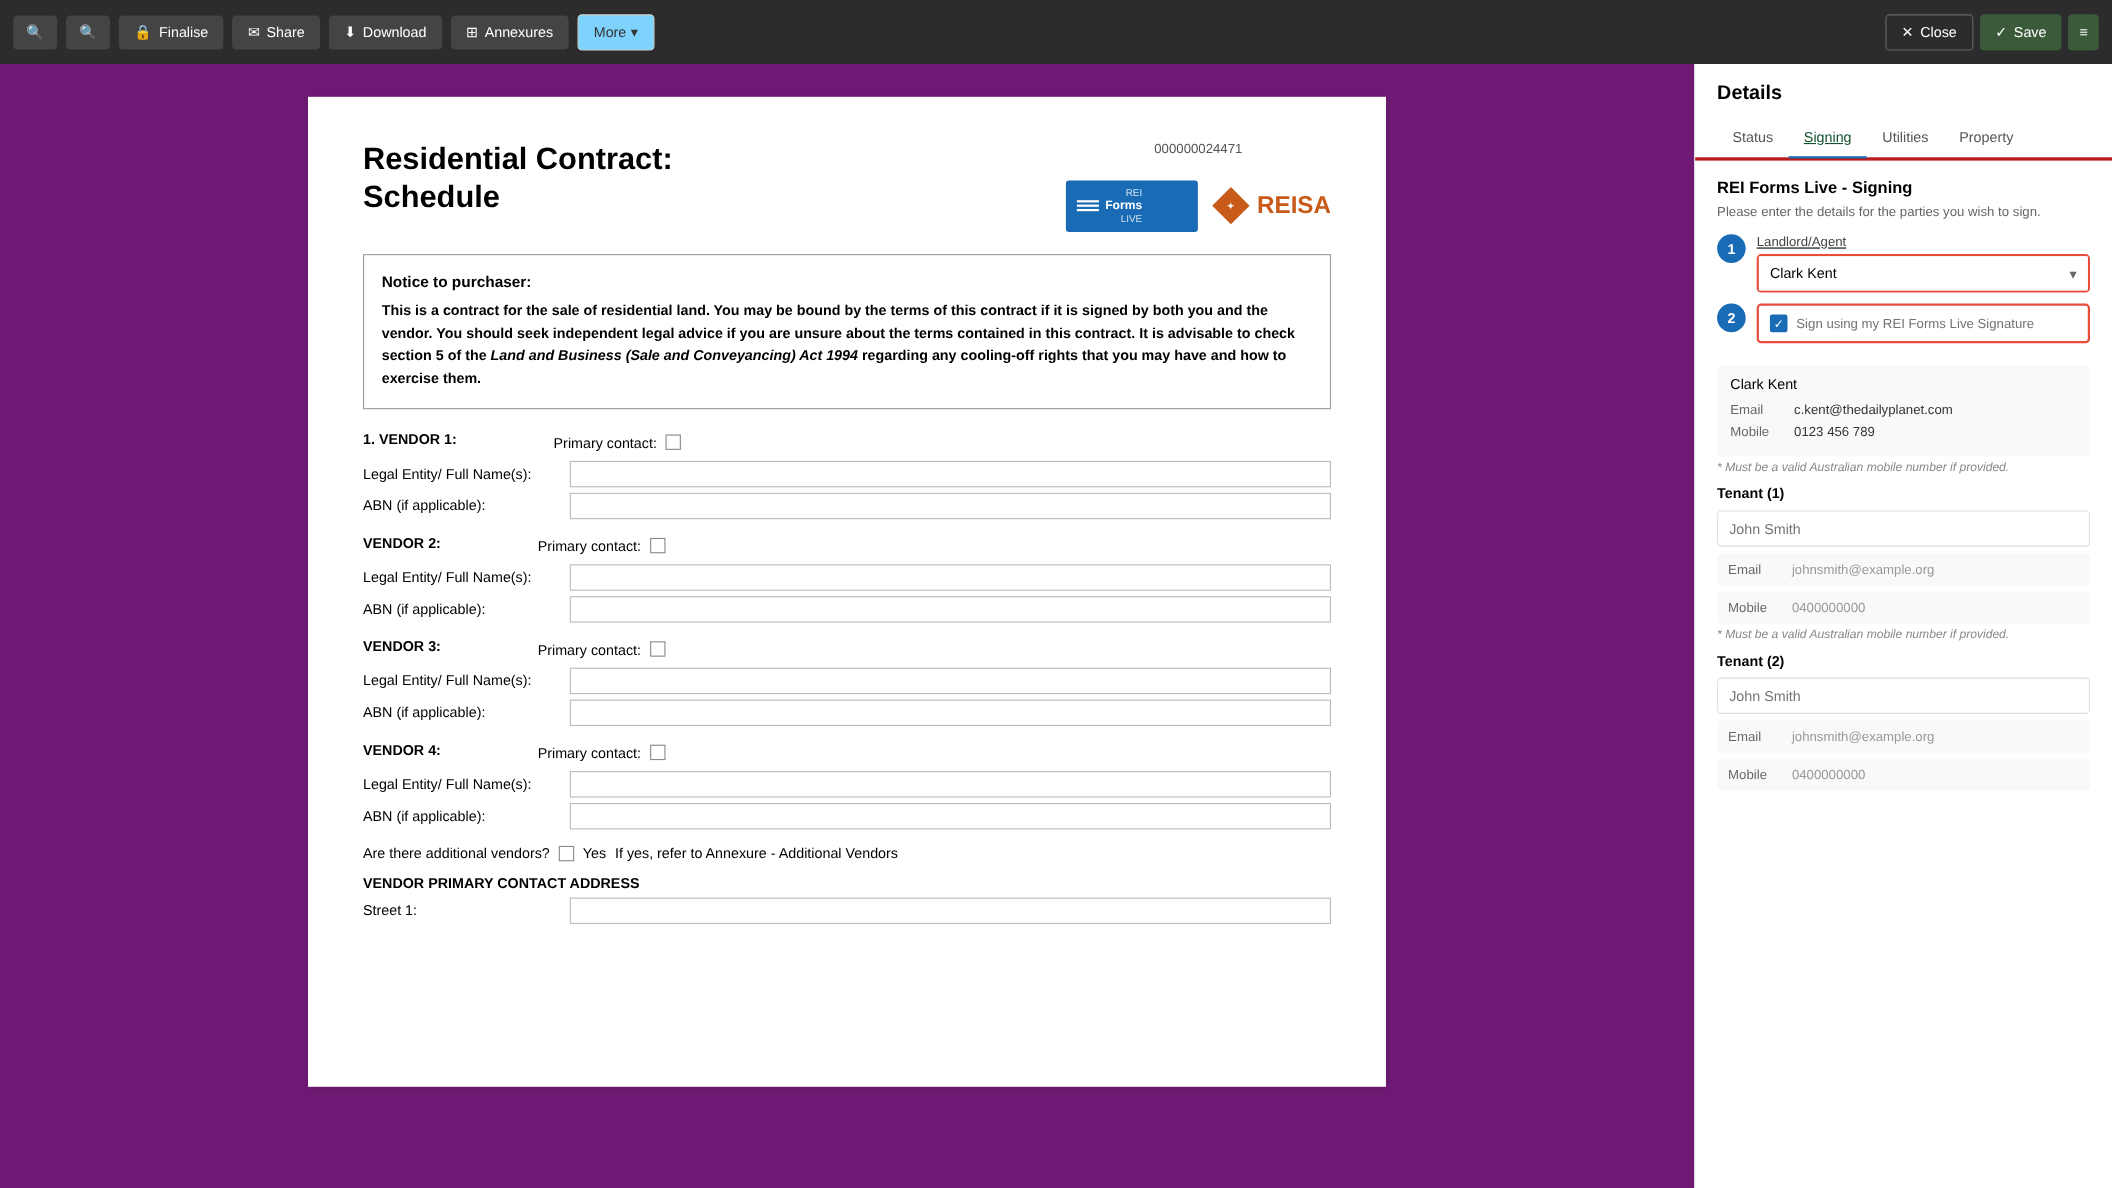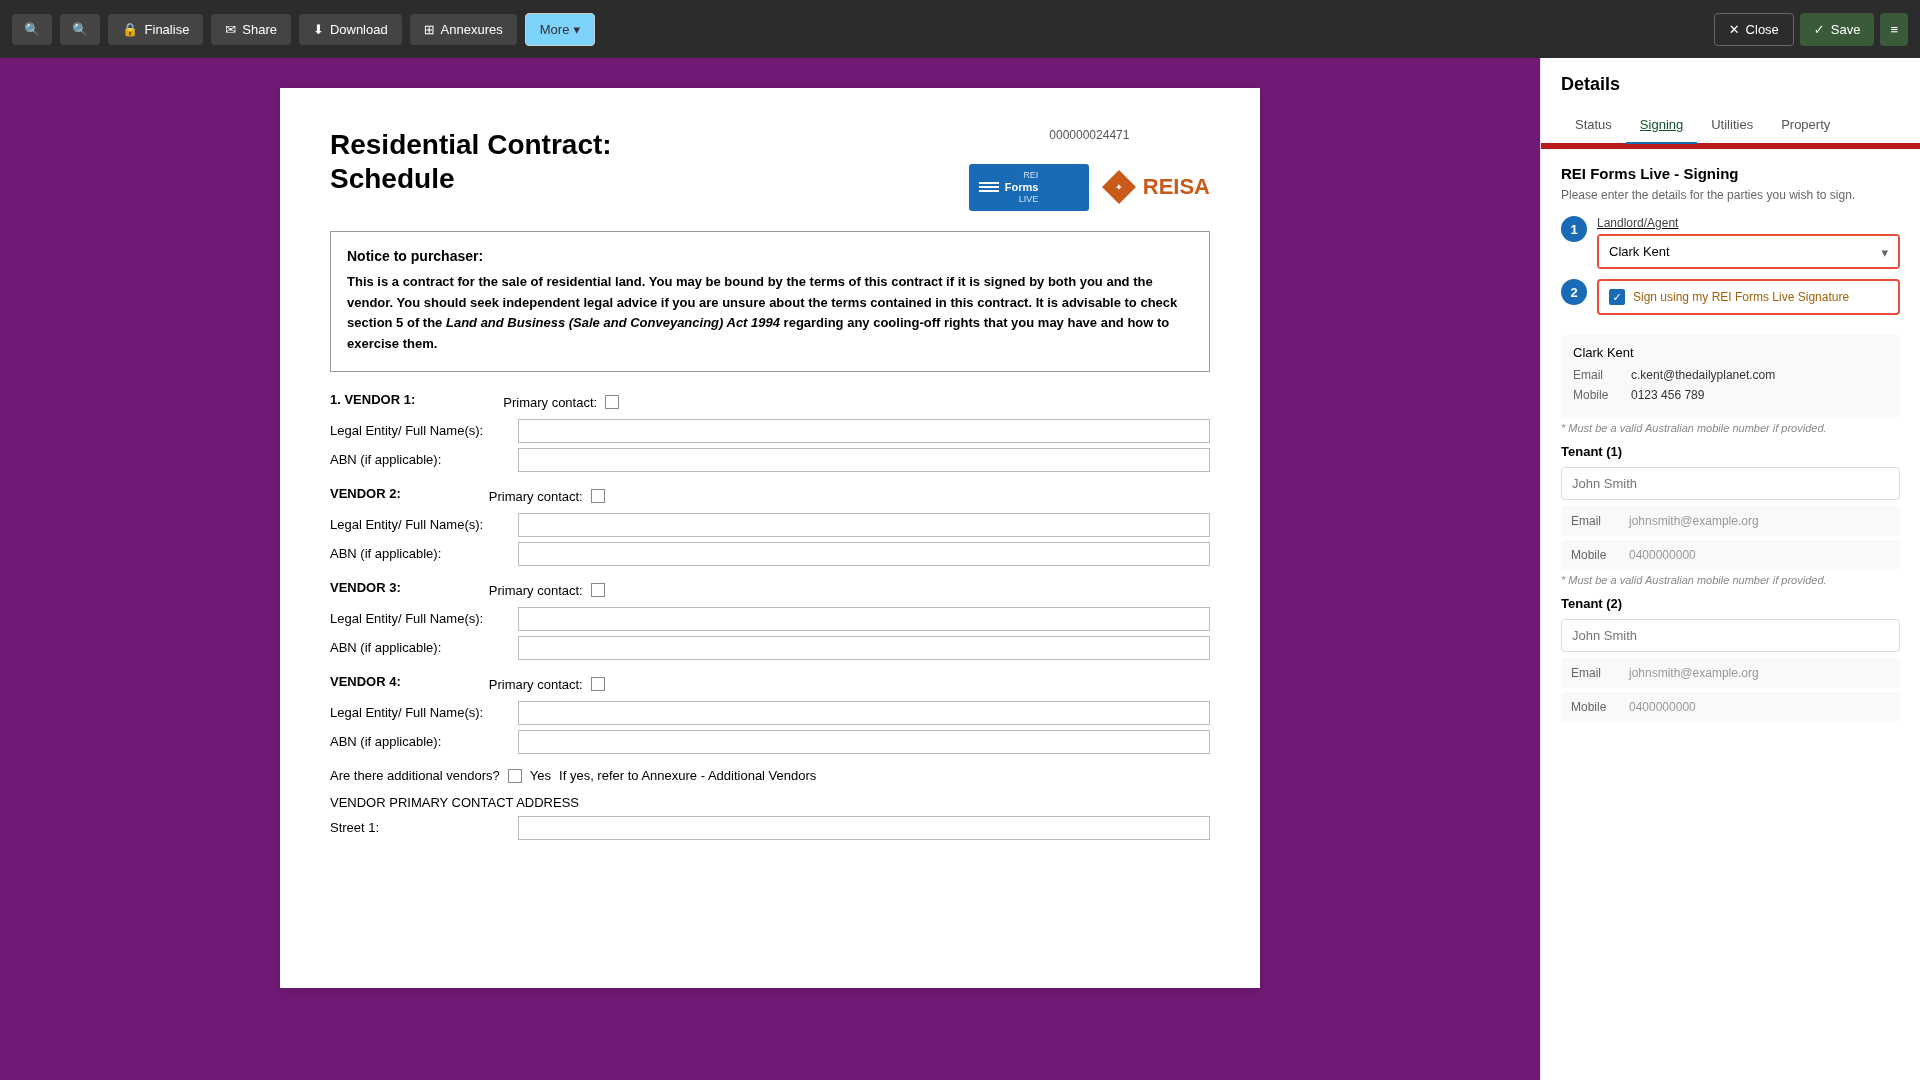--- a/index.html
+++ b/index.html
@@ -55,29 +55,29 @@
 
     .form-section { margin-bottom: 14px; }
     .section-title { font-weight: bold; font-size: 13px; margin-bottom: 6px; }
     .form-row { display: flex; align-items: center; gap: 8px; margin-bottom: 5px; }
     .form-label { min-width: 180px; font-size: 13px; }
     .form-input { flex: 1; border: 1px solid #bbb; height: 24px; padding: 2px 6px; font-size: 12px; }
     .checkbox-small { width: 14px; height: 14px; border: 1px solid #888; display: inline-block; }
     .primary-contact-row { display: flex; align-items: center; gap: 8px; margin-bottom: 6px; }
 
     .additional-vendors-row { display: flex; align-items: flex-end; gap: 8px; margin: 10px 0; font-size: 13px; }
-    .section-header { font-weight: normal; font-size: 13px; margin: 12px 0 6px 0; }
+    .section-header { font-weight: bold; font-size: 13px; margin: 12px 0 6px 0; }
     .street-row { display: flex; align-items: center; gap: 8px; }
 
     
     .sidebar { width: 380px; background: #fff; border-left: 1px solid #ddd; overflow-y: auto; flex-shrink: 0; }
     .sidebar-header { padding: 16px 20px 0; }
     .sidebar-title { font-size: 18px; font-weight: 600; margin-bottom: 12px; }
 
-    .sidebar-tabs { display: flex; border-bottom: 6px solid #b91c1c; padding: 0 20px; }
+    .sidebar-tabs { display: flex; border-bottom: 3px solid #b91c1c; padding: 0 20px; }
     .sidebar-tab { padding: 10px 14px; cursor: pointer; font-size: 13px; color: #555; border-bottom: 2px solid transparent; margin-bottom: -1px; }
     .sidebar-tab.active { color: #14532d; border-bottom-color: #1a6bb5; font-weight: 500; text-decoration: underline; }
 
     .sidebar-content { padding: 16px 20px; }
     .signing-title { font-size: 15px; font-weight: 600; margin-bottom: 6px; }
     .signing-subtitle { font-size: 12px; color: #666; margin-bottom: 14px; }
     .field-label { font-size: 12px; color: #444; margin-bottom: 4px; font-weight: 500; }
 
     .select-wrapper { position: relative; border: 2px solid #e74c3c; border-radius: 4px; }
     .select-field { width: 100%; border: none; padding: 8px 10px; font-size: 13px; background: #fff; appearance: none; cursor: pointer; outline: none; }
@@ -86,21 +86,21 @@
     .badge-circle {
       width: 26px; height: 26px; border-radius: 50%; background: #1a6bb5; color: #fff;
       display: flex; align-items: center; justify-content: center; font-size: 13px; font-weight: bold;
       flex-shrink: 0;
     }
     .badge-row { display: flex; align-items: flex-start; gap: 10px; margin-bottom: 10px; }
 
     .checkbox-row { display: flex; align-items: center; gap: 8px; border: 2px solid #e74c3c; border-radius: 4px; padding: 8px 10px; margin-bottom: 10px; }
     .checkbox-checked { width: 16px; height: 16px; background: #1a6bb5; border: 2px solid #1a6bb5; border-radius: 2px; display: flex; align-items: center; justify-content: center; }
     .checkbox-check { color: #fff; font-size: 11px; }
-    .checkbox-label { font-size: 12px; color: #a16207; }
+    .checkbox-label { font-size: 12px; color: #737373; }
 
     .person-card { background: #f9f9f9; border-radius: 4px; padding: 10px 12px; margin-bottom: 4px; }
     .person-name { font-size: 13px; font-weight: 500; margin-bottom: 8px; }
     .person-row { display: flex; align-items: center; gap: 8px; margin-bottom: 6px; }
     .person-field-label { font-size: 12px; color: #666; min-width: 50px; }
     .person-field-value { font-size: 12px; color: #333; }
 
     .hint-text { font-size: 11px; color: #888; margin: 4px 0 10px; font-style: italic; }
 
     .tenant-section-title { font-size: 13px; font-weight: 600; margin-bottom: 8px; margin-top: 6px; }

